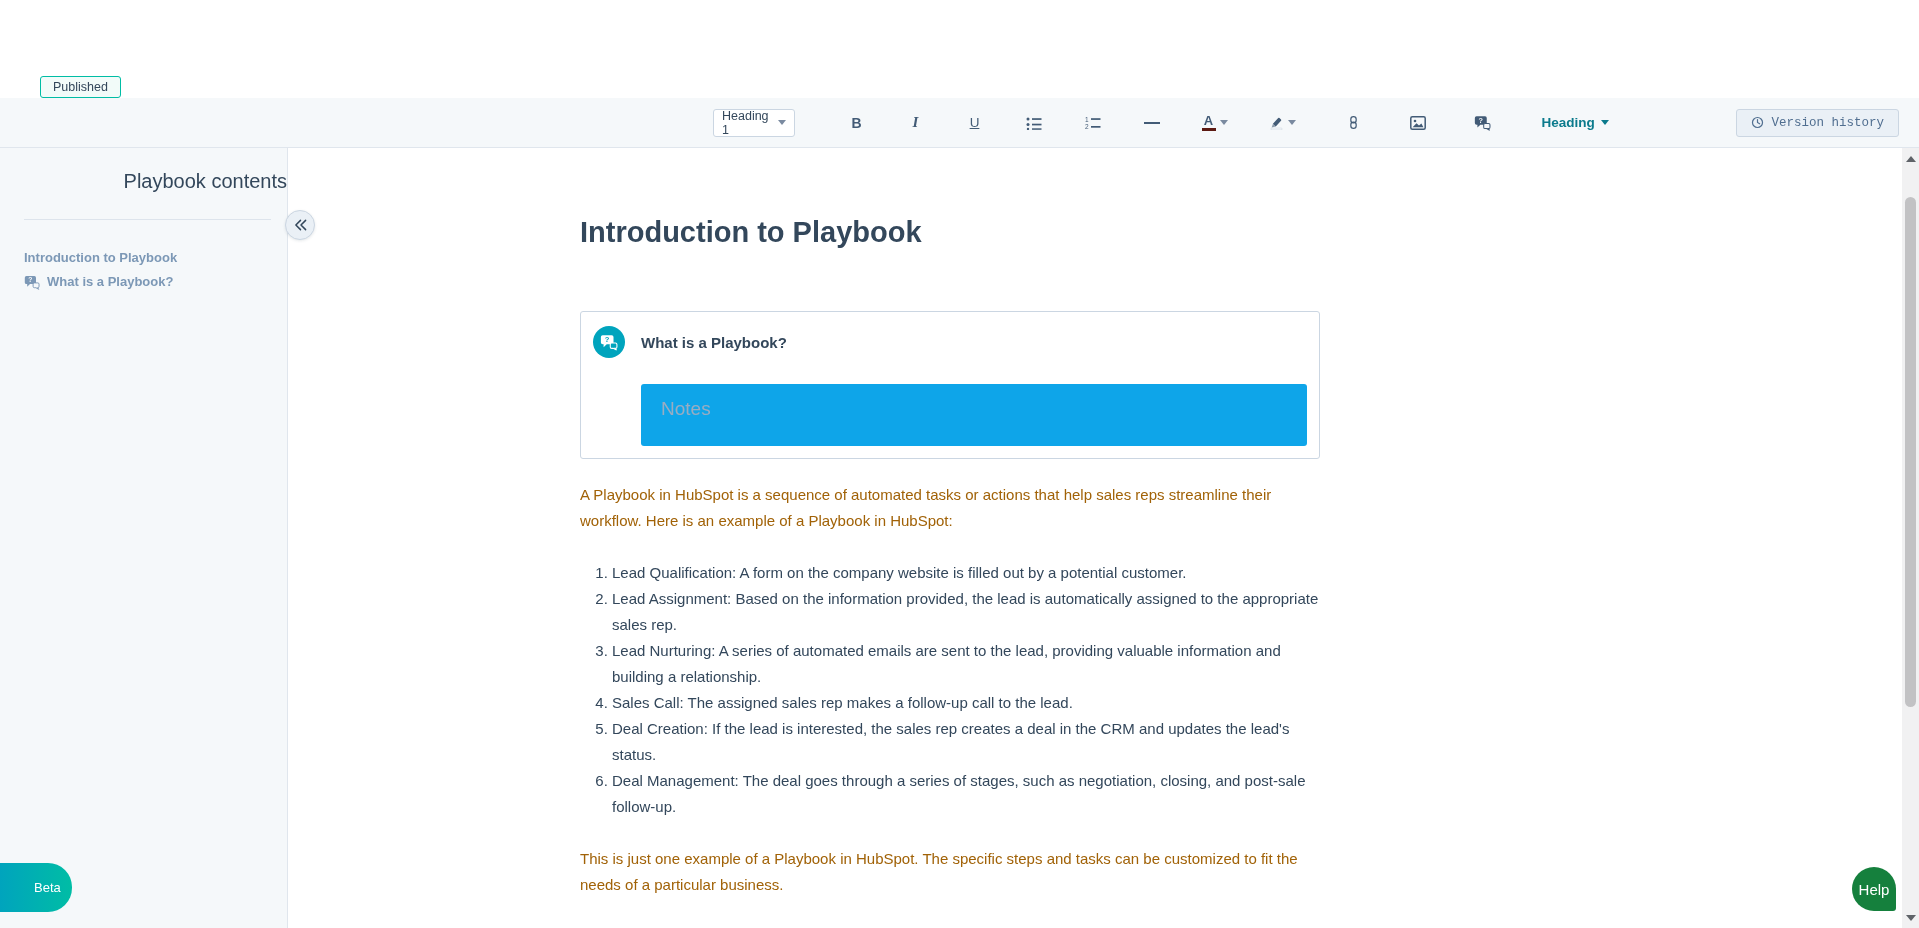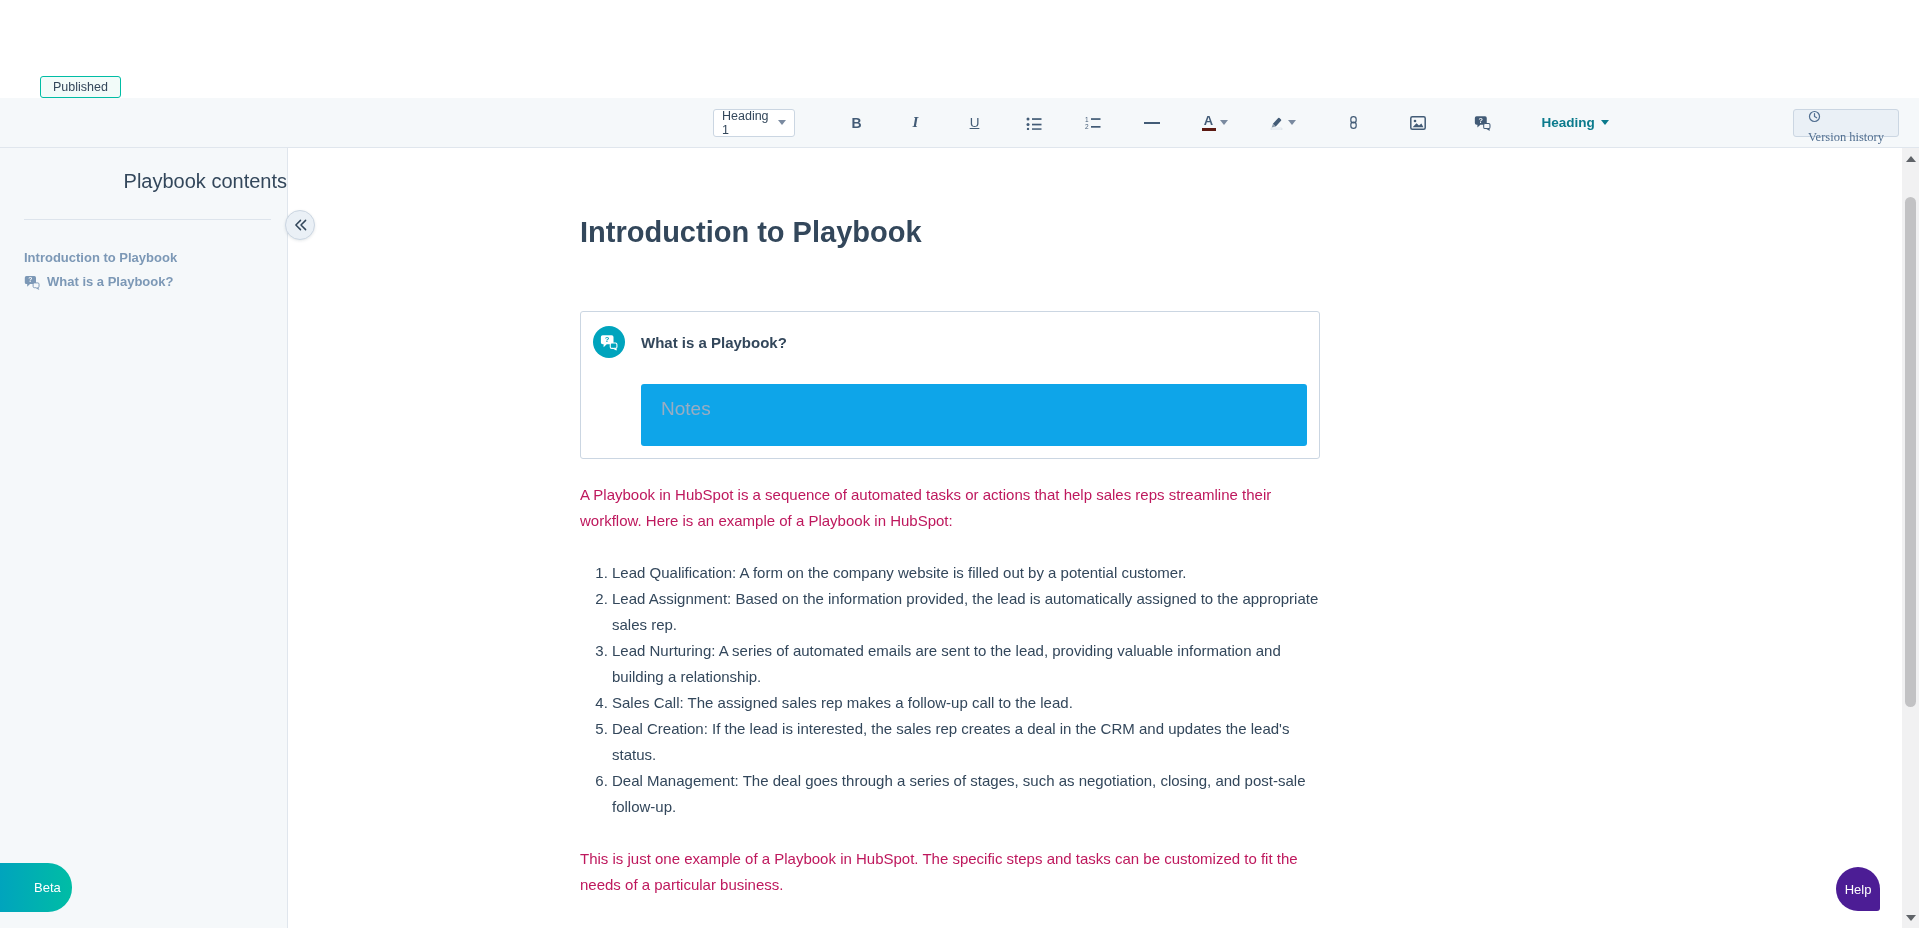--- a/index.html
+++ b/index.html
@@ -41,23 +41,23 @@
   .tb-i{font-style:italic;font-family:"Liberation Serif",serif;font-size:15px;font-weight:700;color:#425b76;}
   .tb-u{font-size:13.5px;text-decoration:underline;color:#425b76;}
   .a-wrap{display:flex;flex-direction:column;align-items:center;line-height:1;}
   .a-letter{font-size:13px;font-weight:700;color:#425b76;}
   .a-bar{width:14px;height:3px;background:#5c1a12;margin-top:1px;}
   .combo{display:flex;align-items:center;gap:4px;}
   .insert-btn{font-size:13.5px;font-weight:700;color:#0b7a8c;margin-left:14px;display:flex;
               align-items:center;gap:6px;cursor:pointer;}
   .insert-btn .caret{border-top-color:#0b7a8c;}
   .version-btn{position:absolute;right:20px;top:50%;transform:translateY(-50%);height:28px;
-               display:flex;align-items:flex-start;gap:7px;background:#eaf0f6;border:1px solid #cbd6e2;
+               display:flex;align-items:center;gap:7px;background:#eaf0f6;border:1px solid #cbd6e2;
                border-radius:3px;padding:0 14px;font-size:12.5px;color:#506e90;cursor:pointer;
-               font-family:Liberation Serif, serif;flex-direction:column;}
+               font-family:Liberation Mono, monospace;}
 
   
   .workspace{position:absolute;top:148px;left:0;right:0;bottom:0;}
 
   
   .sidebar{position:absolute;left:0;top:0;bottom:0;width:288px;background:#f5f8fa;
            border-right:1px solid #e0e6ed;box-sizing:border-box;text-align:right;}
   .sidebar h2{margin:22px 0 0 24px;font-size:20px;font-weight:400;color:#33475b;}
   .sb-divider{height:1px;background:#dde4ec;margin:26px 16px 0 24px;}
   .sb-items{margin:30px 0 0 24px;display:flex;flex-direction:column;gap:8px;}
@@ -75,21 +75,21 @@
   .q-card{margin-top:61px;border:1px solid #cbd6e2;border-radius:3px;background:#fff;
           padding:10px 12px 12px 12px;box-sizing:border-box;}
   .q-head{display:flex;align-items:center;height:40px;}
   .card-icon{width:32px;height:32px;border-radius:50%;background:#00a4bd;color:#ffffff;
              display:flex;align-items:center;justify-content:center;flex:0 0 32px;}
   .q-title{margin-left:16px;font-size:15px;font-weight:700;color:#33475b;}
   .notes{display:block;margin:22px 0 0 48px;width:calc(100% - 48px);height:62px;background:#0ea5e9;
          border:none;border-radius:3px;resize:none;box-sizing:border-box;padding:14px 20px;
          font-family:"Liberation Sans",sans-serif;font-size:19px;color:#33475b;outline:none;}
   .notes::placeholder{color:#99acc2;}
-  .body-text{font-size:15px;line-height:26px;color:#be185d;}
+  .body-text{font-size:15px;line-height:26px;color:#a16207;}
   .p1{margin:23px 0 0 0;}
   .steps{margin:26px 0 0 0;padding:0 0 0 32px;}
   .steps li{font-size:15px;line-height:26px;color:#33475b;}
   .p2{margin:26px 0 0 0;}
 
   
   .scrollbar{position:absolute;right:0;top:0;bottom:0;width:17px;background:#f1f1f2;}
   .sb-arrow{position:absolute;left:0;width:17px;height:17px;display:flex;align-items:center;
             justify-content:center;cursor:pointer;}
   .sb-arrow.up{top:2px;}
@@ -99,22 +99,22 @@
   .tri-down{width:0;height:0;border-left:5px solid transparent;border-right:5px solid transparent;
             border-top:6px solid #5f6368;}
   .sb-thumb{position:absolute;left:3px;width:11px;top:49px;height:510px;background:#c2c2c4;
             border-radius:6px;cursor:pointer;}
 
   
   .beta-badge{position:absolute;left:0;bottom:16px;width:48px;height:49px;
               border-radius:0 24px 24px 0;background:linear-gradient(90deg,#00a4bd,#00bda5);
               color:#fff;font-size:13px;display:flex;align-items:center;z-index:10;padding-left:24px;}
   .beta-badge span{margin-left:10px;}
-  .help-btn{position:absolute;right:39px;bottom:17px;width:44px;height:44px;background:#4c1d95;
-            color:#fff;border:none;border-radius:22px 22px 3px 22px;font-size:13px;
+  .help-btn{position:absolute;right:23px;bottom:17px;width:44px;height:44px;background:#15803d;
+            color:#fff;border:none;border-radius:22px 22px 3px 22px;font-size:15px;
             font-family:"Liberation Sans",sans-serif;cursor:pointer;z-index:11;}
   svg{display:block;}
 </style>
 </head>
 <body>
 
 <div class="app">
 
 
   <div class="tabbar">

